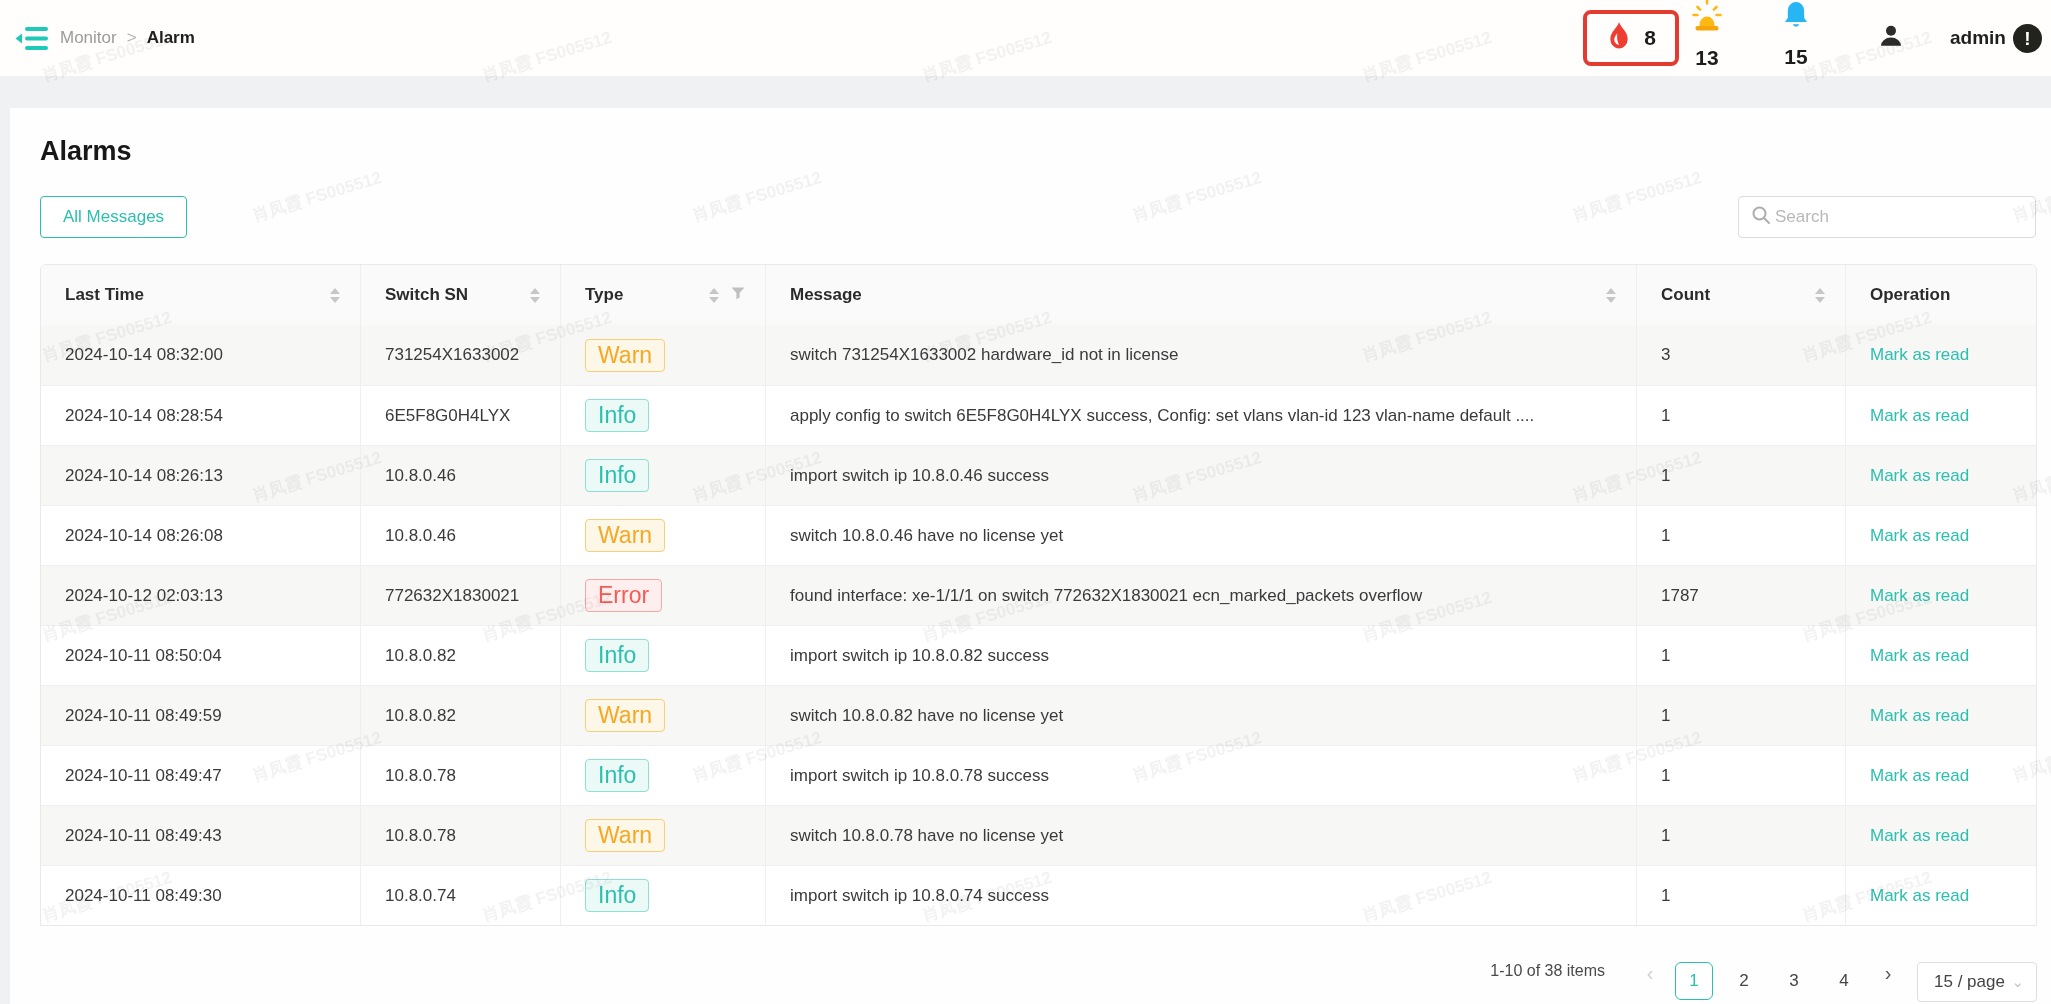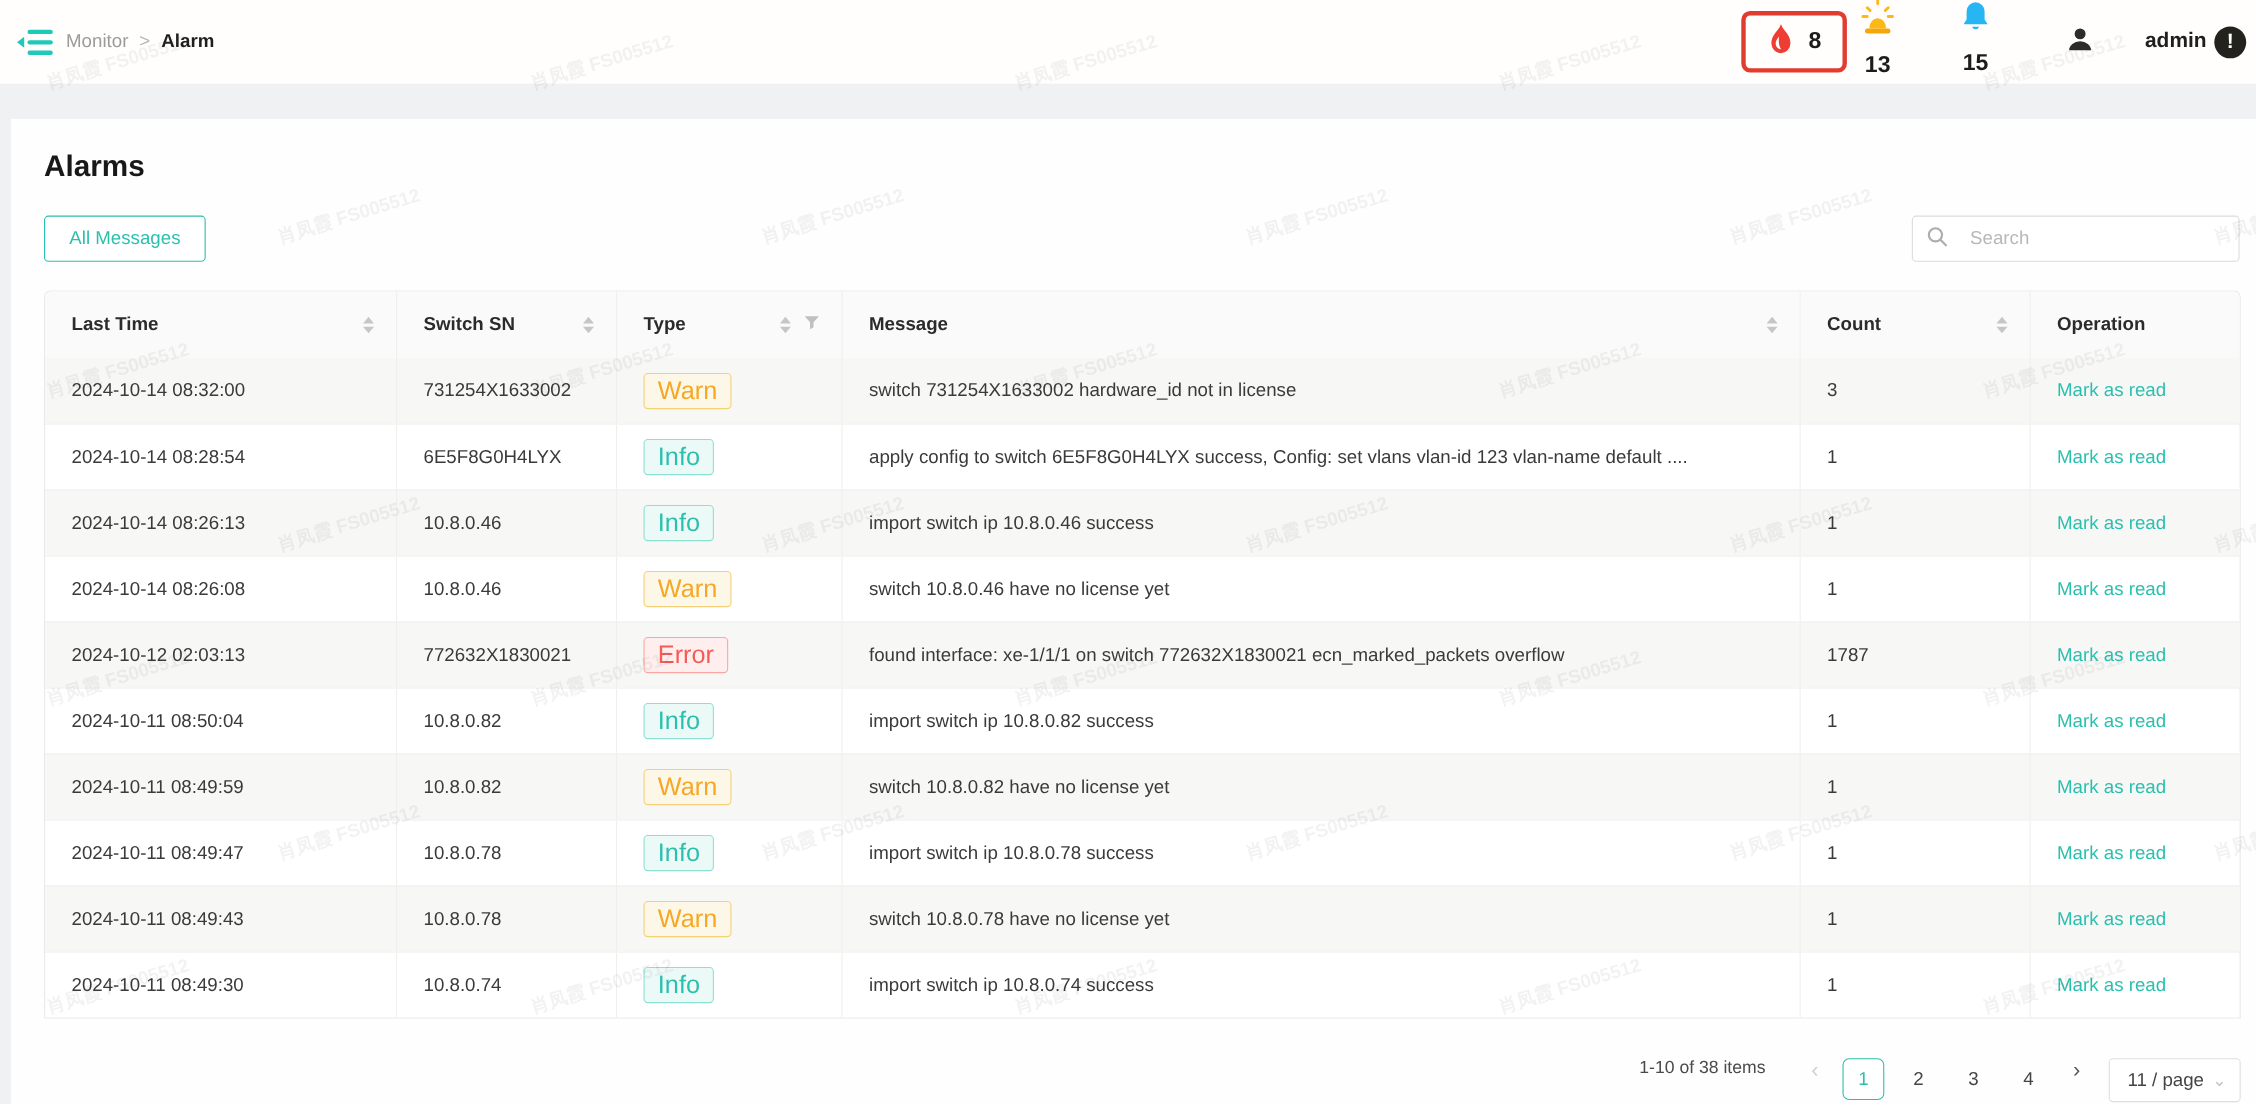--- a/index.html
+++ b/index.html
@@ -48,21 +48,21 @@
   }
   .page-title { position:absolute; left:30px; top:28px; font-size:27px; font-weight:700; color:#181818; }
   .filter-btn {
     position:absolute; left:30px; top:88px; height:42px; padding:0 22px;
     border:1px solid #2bbfae; border-radius:4px; background:#fff;
     color:#2bbfae; font-size:17px; font-family:inherit; cursor:pointer;
   }
   .search-box {
     position:absolute; left:1728px; top:88px; width:298px; height:42px;
     border:1px solid #dcdcdc; border-radius:4px; background:#fff;
-    display:flex; align-items:center; padding:0 12px; gap:20px;
+    display:flex; align-items:center; padding:0 12px; gap:4px;
   }
   .search-box input {
     border:none; outline:none; font-size:17px; color:#333; width:100%;
     font-family:inherit; background:transparent;
   }
   .search-box input::placeholder { color:#b8b8b8; }
 
   
   .table-wrap {
     position:absolute; left:30px; top:156px; width:1997px;
@@ -385,21 +385,21 @@
 
   <div class="pagination">
     <span class="pg-summary">1-10 of 38 items</span>
     <span class="pg-arrow disabled">‹</span>
     <span class="pg-num active">1</span>
     <span class="pg-num">2</span>
     <span class="pg-num">3</span>
     <span class="pg-num">4</span>
     <span class="pg-arrow">›</span>
     <span class="page-size">
-      <span>11 / page</span>
+      <span>15 / page</span>
       <span class="chev">⌄</span>
     </span>
   </div>
 </div>
 
 <div class="watermark-layer">
     <span class="wm" style="left: 40px; top: 45px;">肖凤霞 FS005512</span>
     <span class="wm" style="left: 480px; top: 45px;">肖凤霞 FS005512</span>
     <span class="wm" style="left: 920px; top: 45px;">肖凤霞 FS005512</span>
     <span class="wm" style="left: 1360px; top: 45px;">肖凤霞 FS005512</span>

